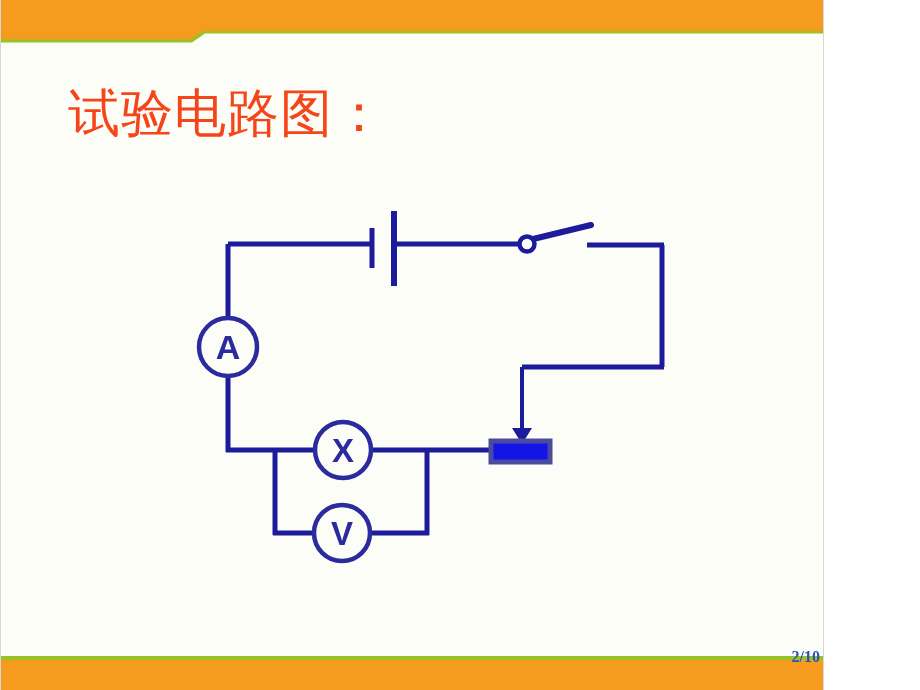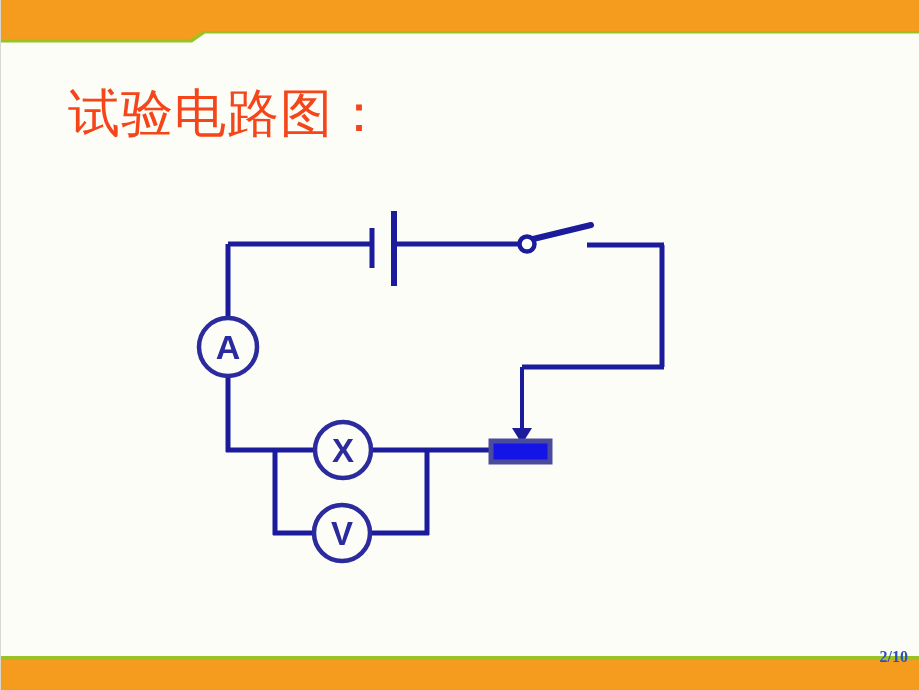--- a/index.html
+++ b/index.html
@@ -2,21 +2,21 @@
 <html><head>
 <meta charset="utf-8">
 <style>
   html, body {
     margin: 0;
     padding: 0;
     background: #ffffff;
   }
   #slide {
     position: relative;
-    width: 920px;
+    width: 824px;
     height: 690px;
     background: #fdfdf8;
     overflow: hidden;
     font-family: "Liberation Sans", sans-serif;
   }
   
   .top-banner {
     position: absolute;
     left: 0;
     top: 0;
@@ -47,21 +47,21 @@
   .circuit {
     position: absolute;
     left: 0;
     top: 0;
     width: 920px;
     height: 690px;
   }
   
   .page-number {
     position: absolute;
-    right: 12px;
+    right: 4px;
     bottom: 24px;
     font-family: "Liberation Serif", "DejaVu Serif", serif;
     font-size: 16px;
     font-weight: bold;
     color: #2a4fc4;
     letter-spacing: 0px;
   }
   .edge-line {
     position: absolute;
     background: #d8d8d0;

